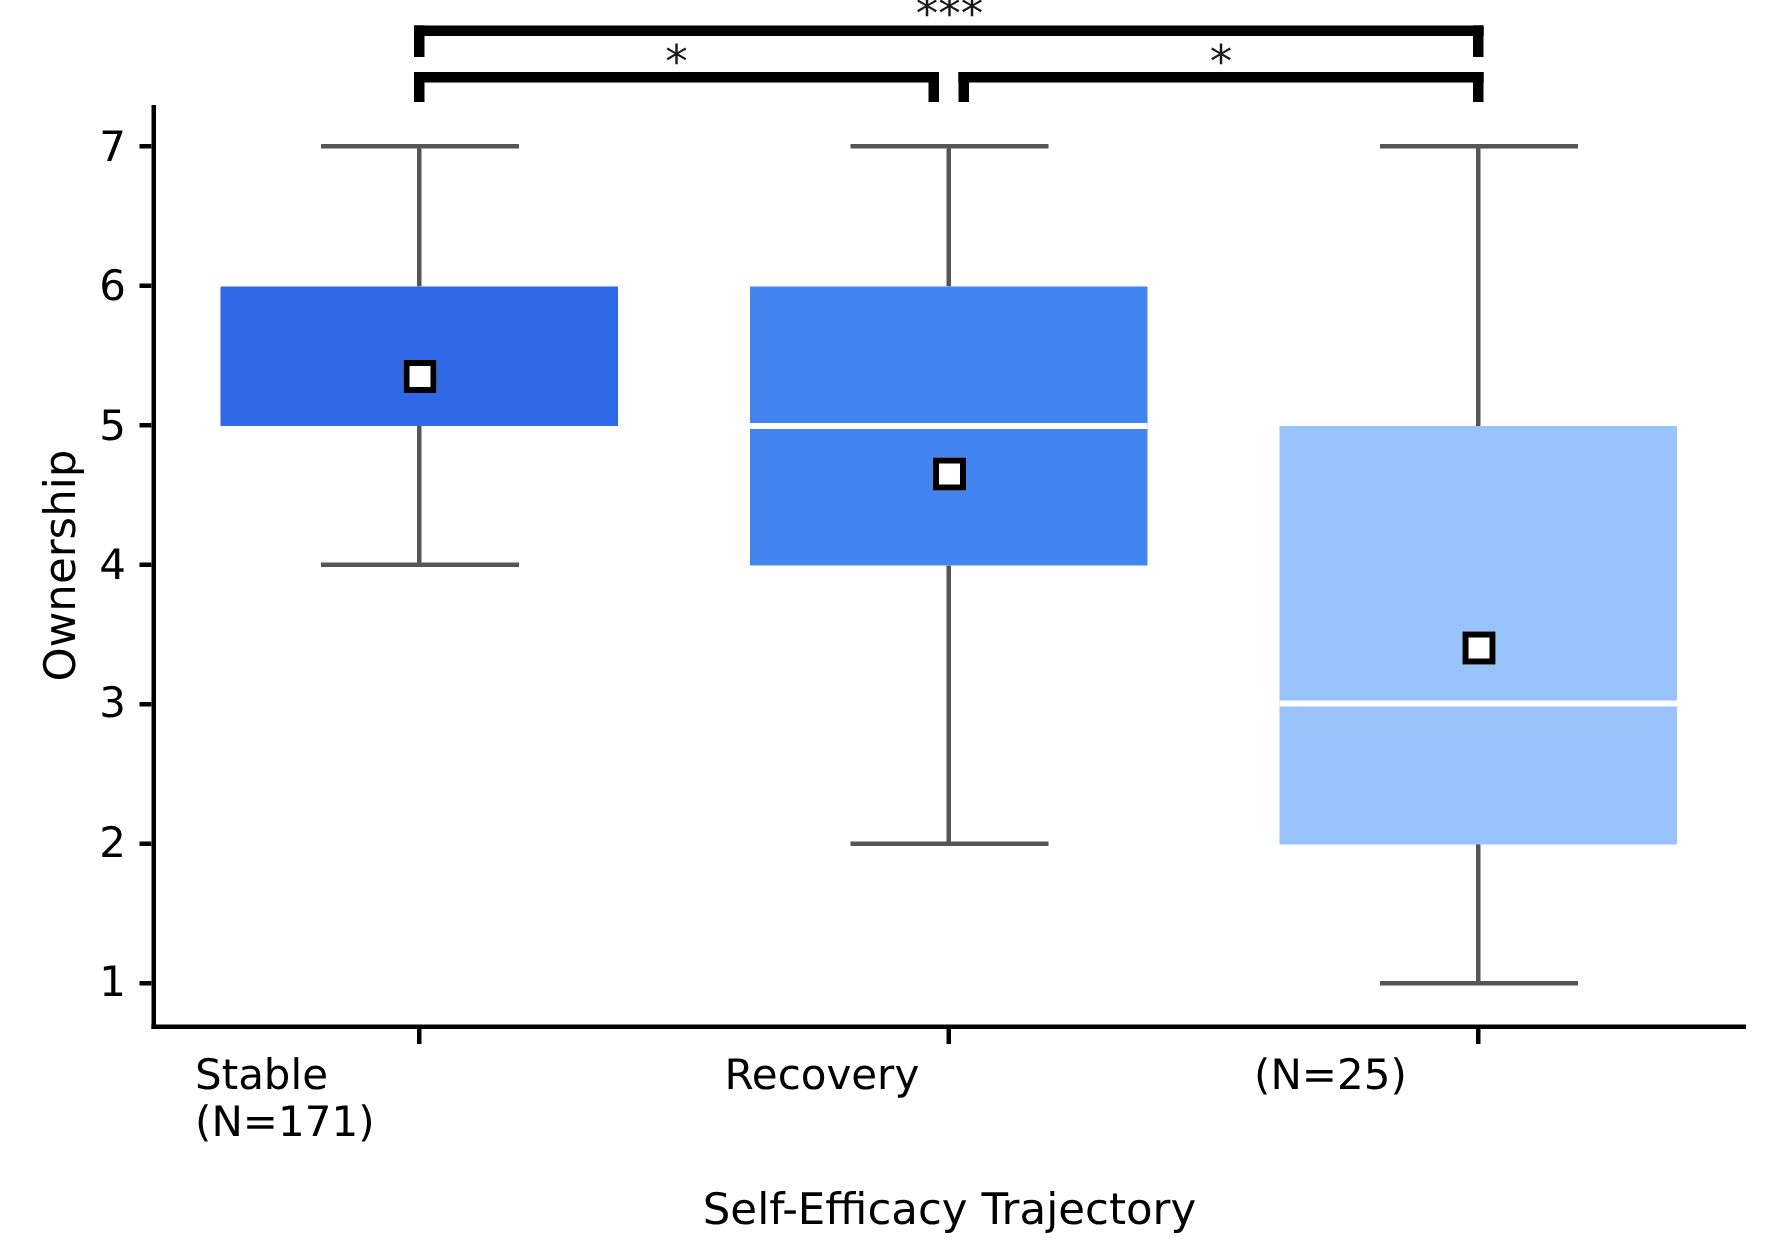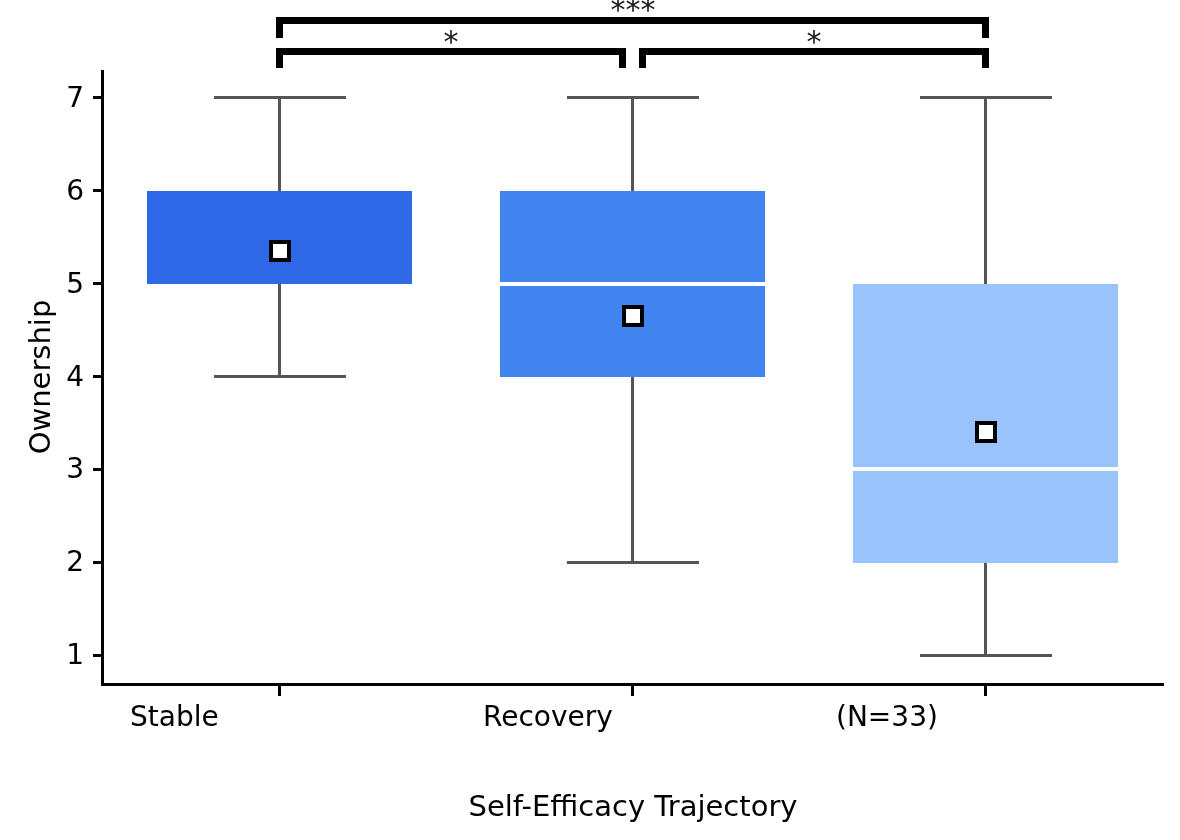--- a/index.html
+++ b/index.html
@@ -83,20 +83,21 @@
       <div class="abs ytick-label" style="left: 28px; top: 83px; width: 56px;">7</div>
       <div class="abs whisker" style="left: 278px; top: 98px; width: 3px; height: 93px; background: rgb(85, 85, 85);"></div>
       <div class="abs whisker" style="left: 278px; top: 284px; width: 3px; height: 93px; background: rgb(85, 85, 85);"></div>
       <div class="abs whisker" style="left: 214px; top: 96px; width: 132px; height: 3px; background: rgb(85, 85, 85);"></div>
       <div class="abs whisker" style="left: 214px; top: 375px; width: 132px; height: 3px; background: rgb(85, 85, 85);"></div>
       <div class="abs box-rect" style="left: 147px; top: 191px; width: 265px; height: 93px; background: rgb(47, 105, 231);"></div>
       <div class="abs mean-marker" style="left: 269px; top: 240px; background: rgb(255, 255, 255); border-color: rgb(0, 0, 0);"></div>
       <div class="abs tick" style="left: 278px; top: 686px; width: 3px; height: 10px;"></div>
       <div class="abs xcat-label" style="left: 130px; top: 701px; width: 300px;">
         <div>Stable</div>
+        <div>(N=171)</div>
       </div>
       <div class="abs whisker" style="left: 631px; top: 98px; width: 3px; height: 93px; background: rgb(85, 85, 85);"></div>
       <div class="abs whisker" style="left: 631px; top: 377px; width: 3px; height: 186px; background: rgb(85, 85, 85);"></div>
       <div class="abs whisker" style="left: 567px; top: 96px; width: 132px; height: 3px; background: rgb(85, 85, 85);"></div>
       <div class="abs whisker" style="left: 567px; top: 561px; width: 132px; height: 3px; background: rgb(85, 85, 85);"></div>
       <div class="abs box-rect" style="left: 500px; top: 191px; width: 265px; height: 186px; background: rgb(66, 133, 240);"></div>
       <div class="abs median-line" style="left: 500px; top: 282px; width: 265px; height: 4px; background: rgb(255, 255, 255);"></div>
       <div class="abs mean-marker" style="left: 622px; top: 305px; background: rgb(255, 255, 255); border-color: rgb(0, 0, 0);"></div>
       <div class="abs tick" style="left: 631px; top: 686px; width: 3px; height: 10px;"></div>
       <div class="abs xcat-label" style="left: 483px; top: 701px; width: 300px;">
@@ -104,21 +105,21 @@
       </div>
       <div class="abs whisker" style="left: 984px; top: 98px; width: 3px; height: 186px; background: rgb(85, 85, 85);"></div>
       <div class="abs whisker" style="left: 984px; top: 562px; width: 3px; height: 93px; background: rgb(85, 85, 85);"></div>
       <div class="abs whisker" style="left: 920px; top: 96px; width: 132px; height: 3px; background: rgb(85, 85, 85);"></div>
       <div class="abs whisker" style="left: 920px; top: 654px; width: 132px; height: 3px; background: rgb(85, 85, 85);"></div>
       <div class="abs box-rect" style="left: 853px; top: 284px; width: 265px; height: 279px; background: rgb(153, 196, 251);"></div>
       <div class="abs median-line" style="left: 853px; top: 467px; width: 265px; height: 4px; background: rgb(255, 255, 255);"></div>
       <div class="abs mean-marker" style="left: 975px; top: 421px; background: rgb(255, 255, 255); border-color: rgb(0, 0, 0);"></div>
       <div class="abs tick" style="left: 984px; top: 686px; width: 3px; height: 10px;"></div>
       <div class="abs xcat-label" style="left: 836px; top: 701px; width: 300px;">
-        <div>(N=33)</div>
+        <div>(N=25)</div>
       </div>
       <div class="abs sig-bar" style="left: 276px; top: 17px; width: 713px; height: 7px; background: rgb(0, 0, 0);"></div>
       <div class="abs sig-bar" style="left: 276px; top: 17px; width: 7px; height: 21px; background: rgb(0, 0, 0);"></div>
       <div class="abs sig-bar" style="left: 982px; top: 17px; width: 7px; height: 21px; background: rgb(0, 0, 0);"></div>
       <div class="abs sig-label" style="left: 573px; top: -5px; width: 120px;">***</div>
       <div class="abs sig-bar" style="left: 276px; top: 48px; width: 350px; height: 7px; background: rgb(0, 0, 0);"></div>
       <div class="abs sig-bar" style="left: 276px; top: 48px; width: 7px; height: 20px; background: rgb(0, 0, 0);"></div>
       <div class="abs sig-bar" style="left: 619px; top: 48px; width: 7px; height: 20px; background: rgb(0, 0, 0);"></div>
       <div class="abs sig-label" style="left: 391px; top: 27px; width: 120px;">*</div>
       <div class="abs sig-bar" style="left: 639px; top: 48px; width: 350px; height: 7px; background: rgb(0, 0, 0);"></div>

